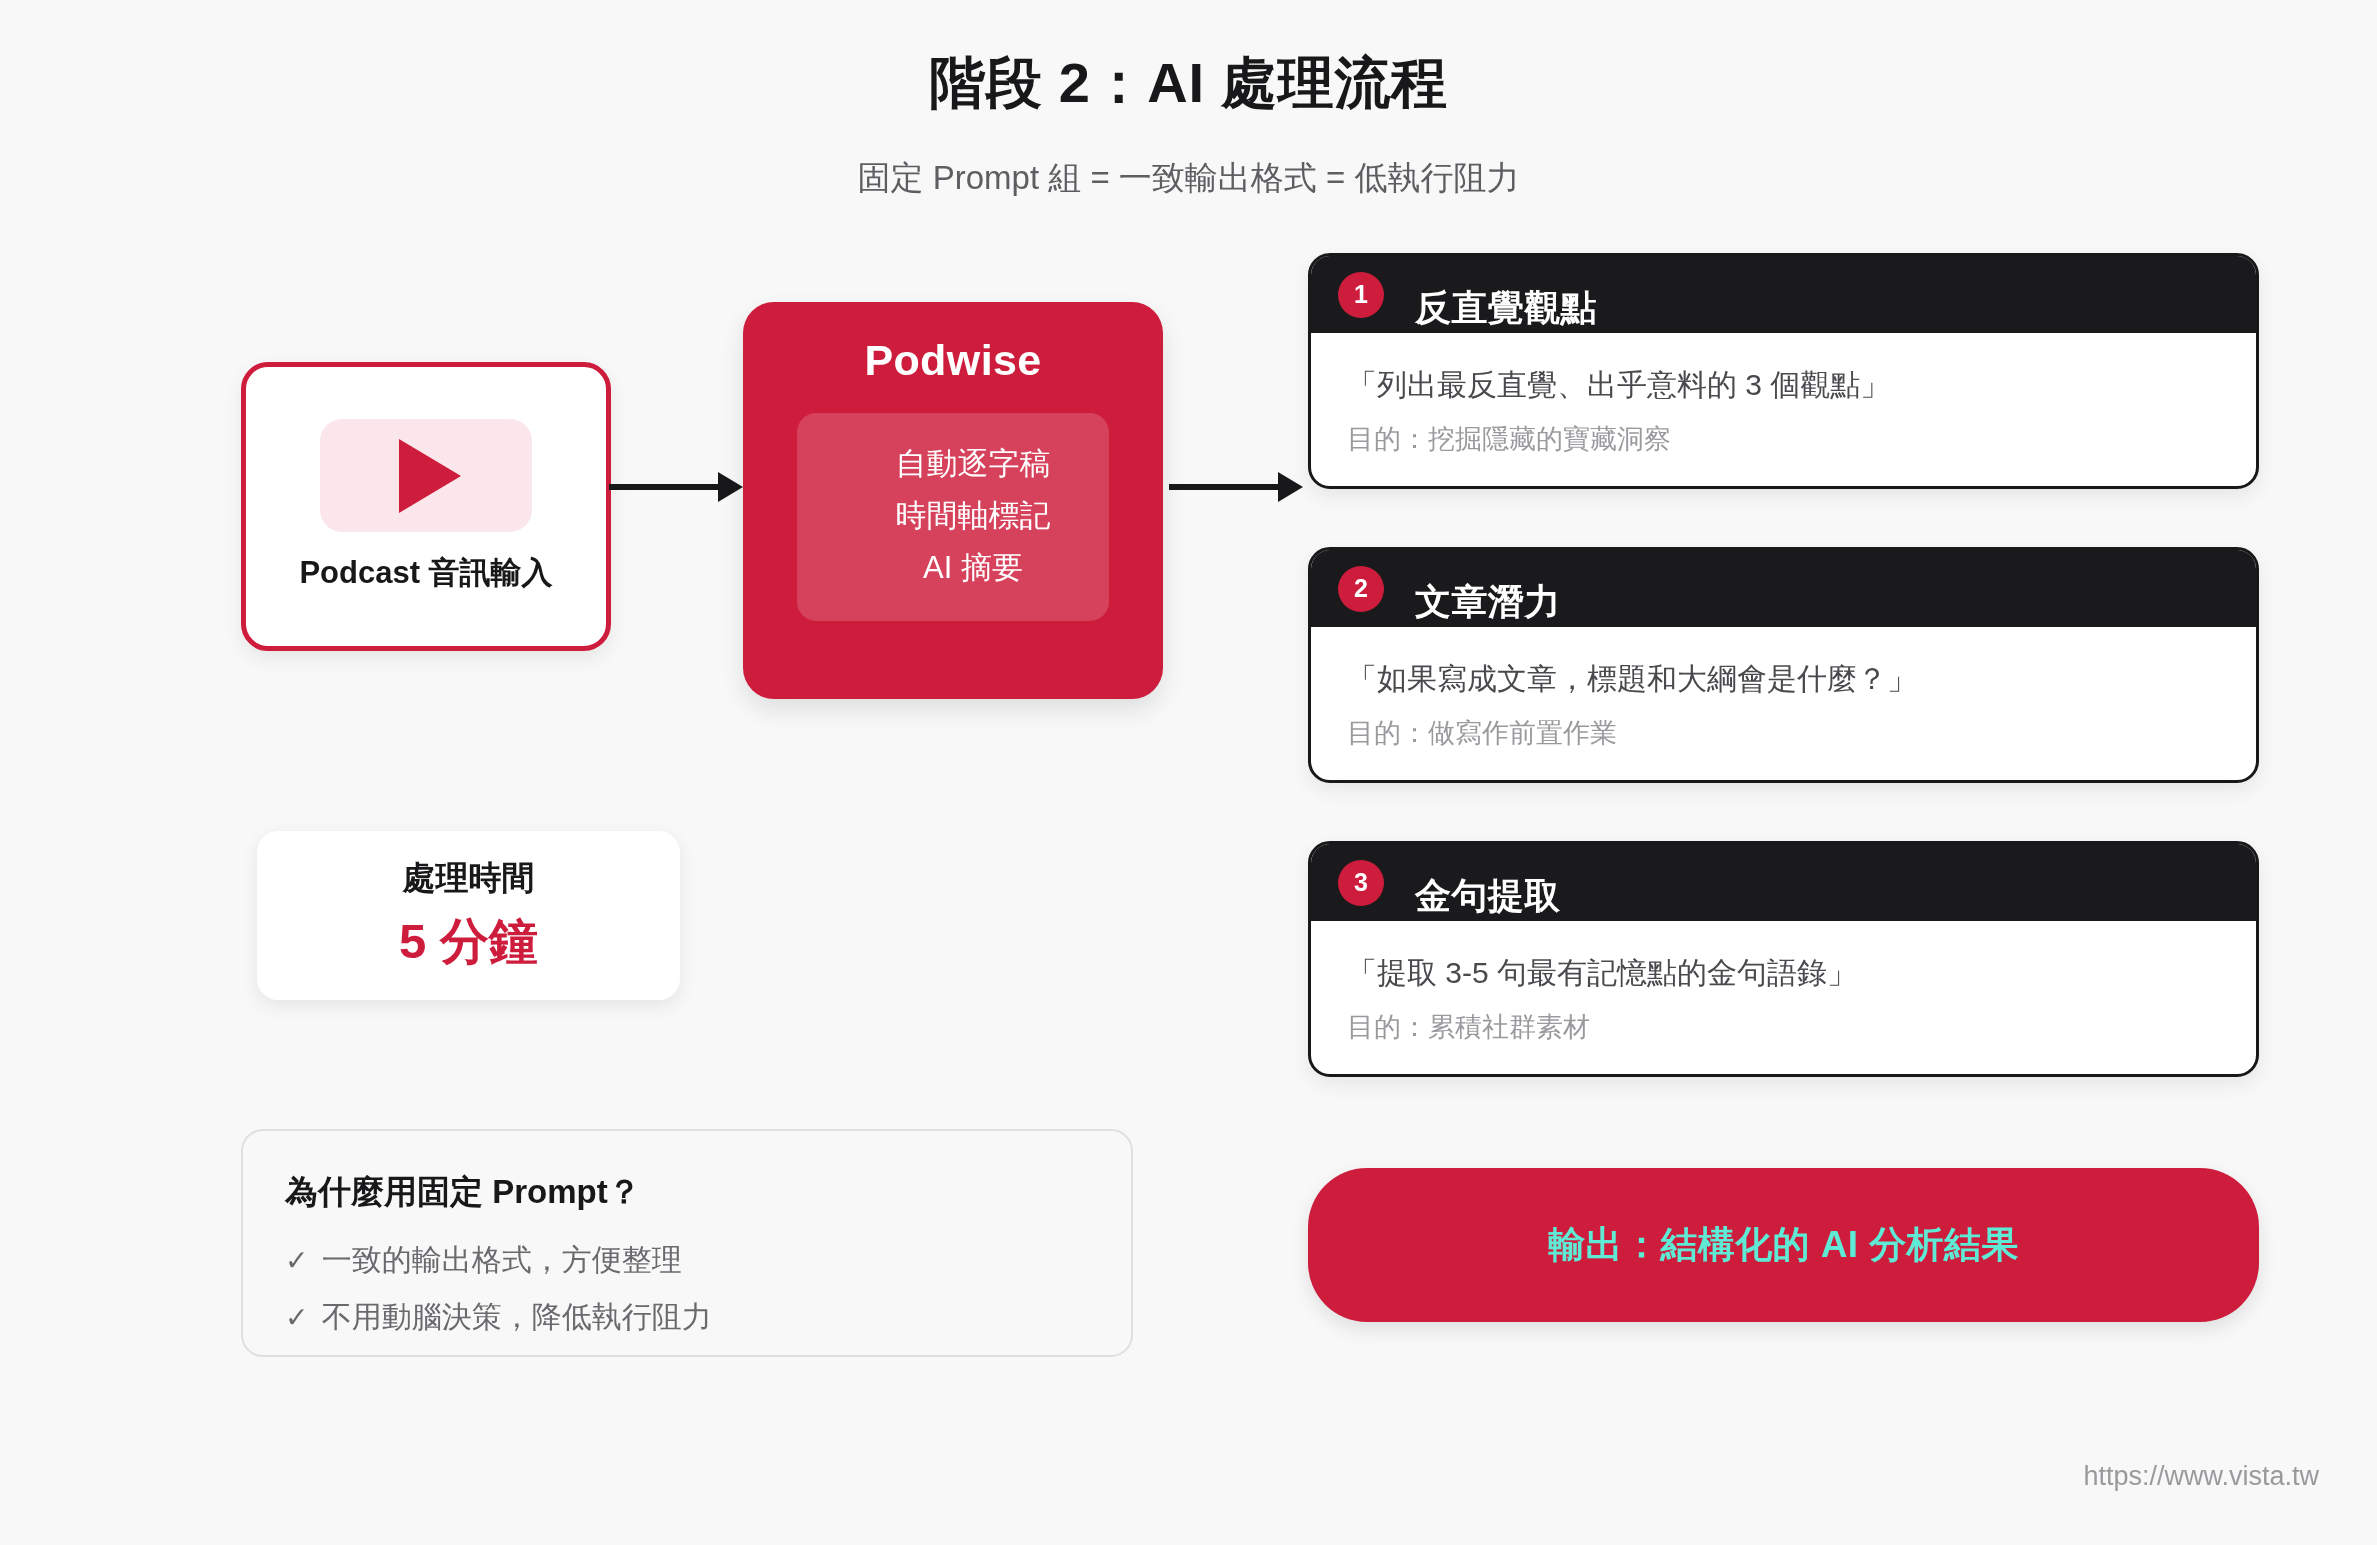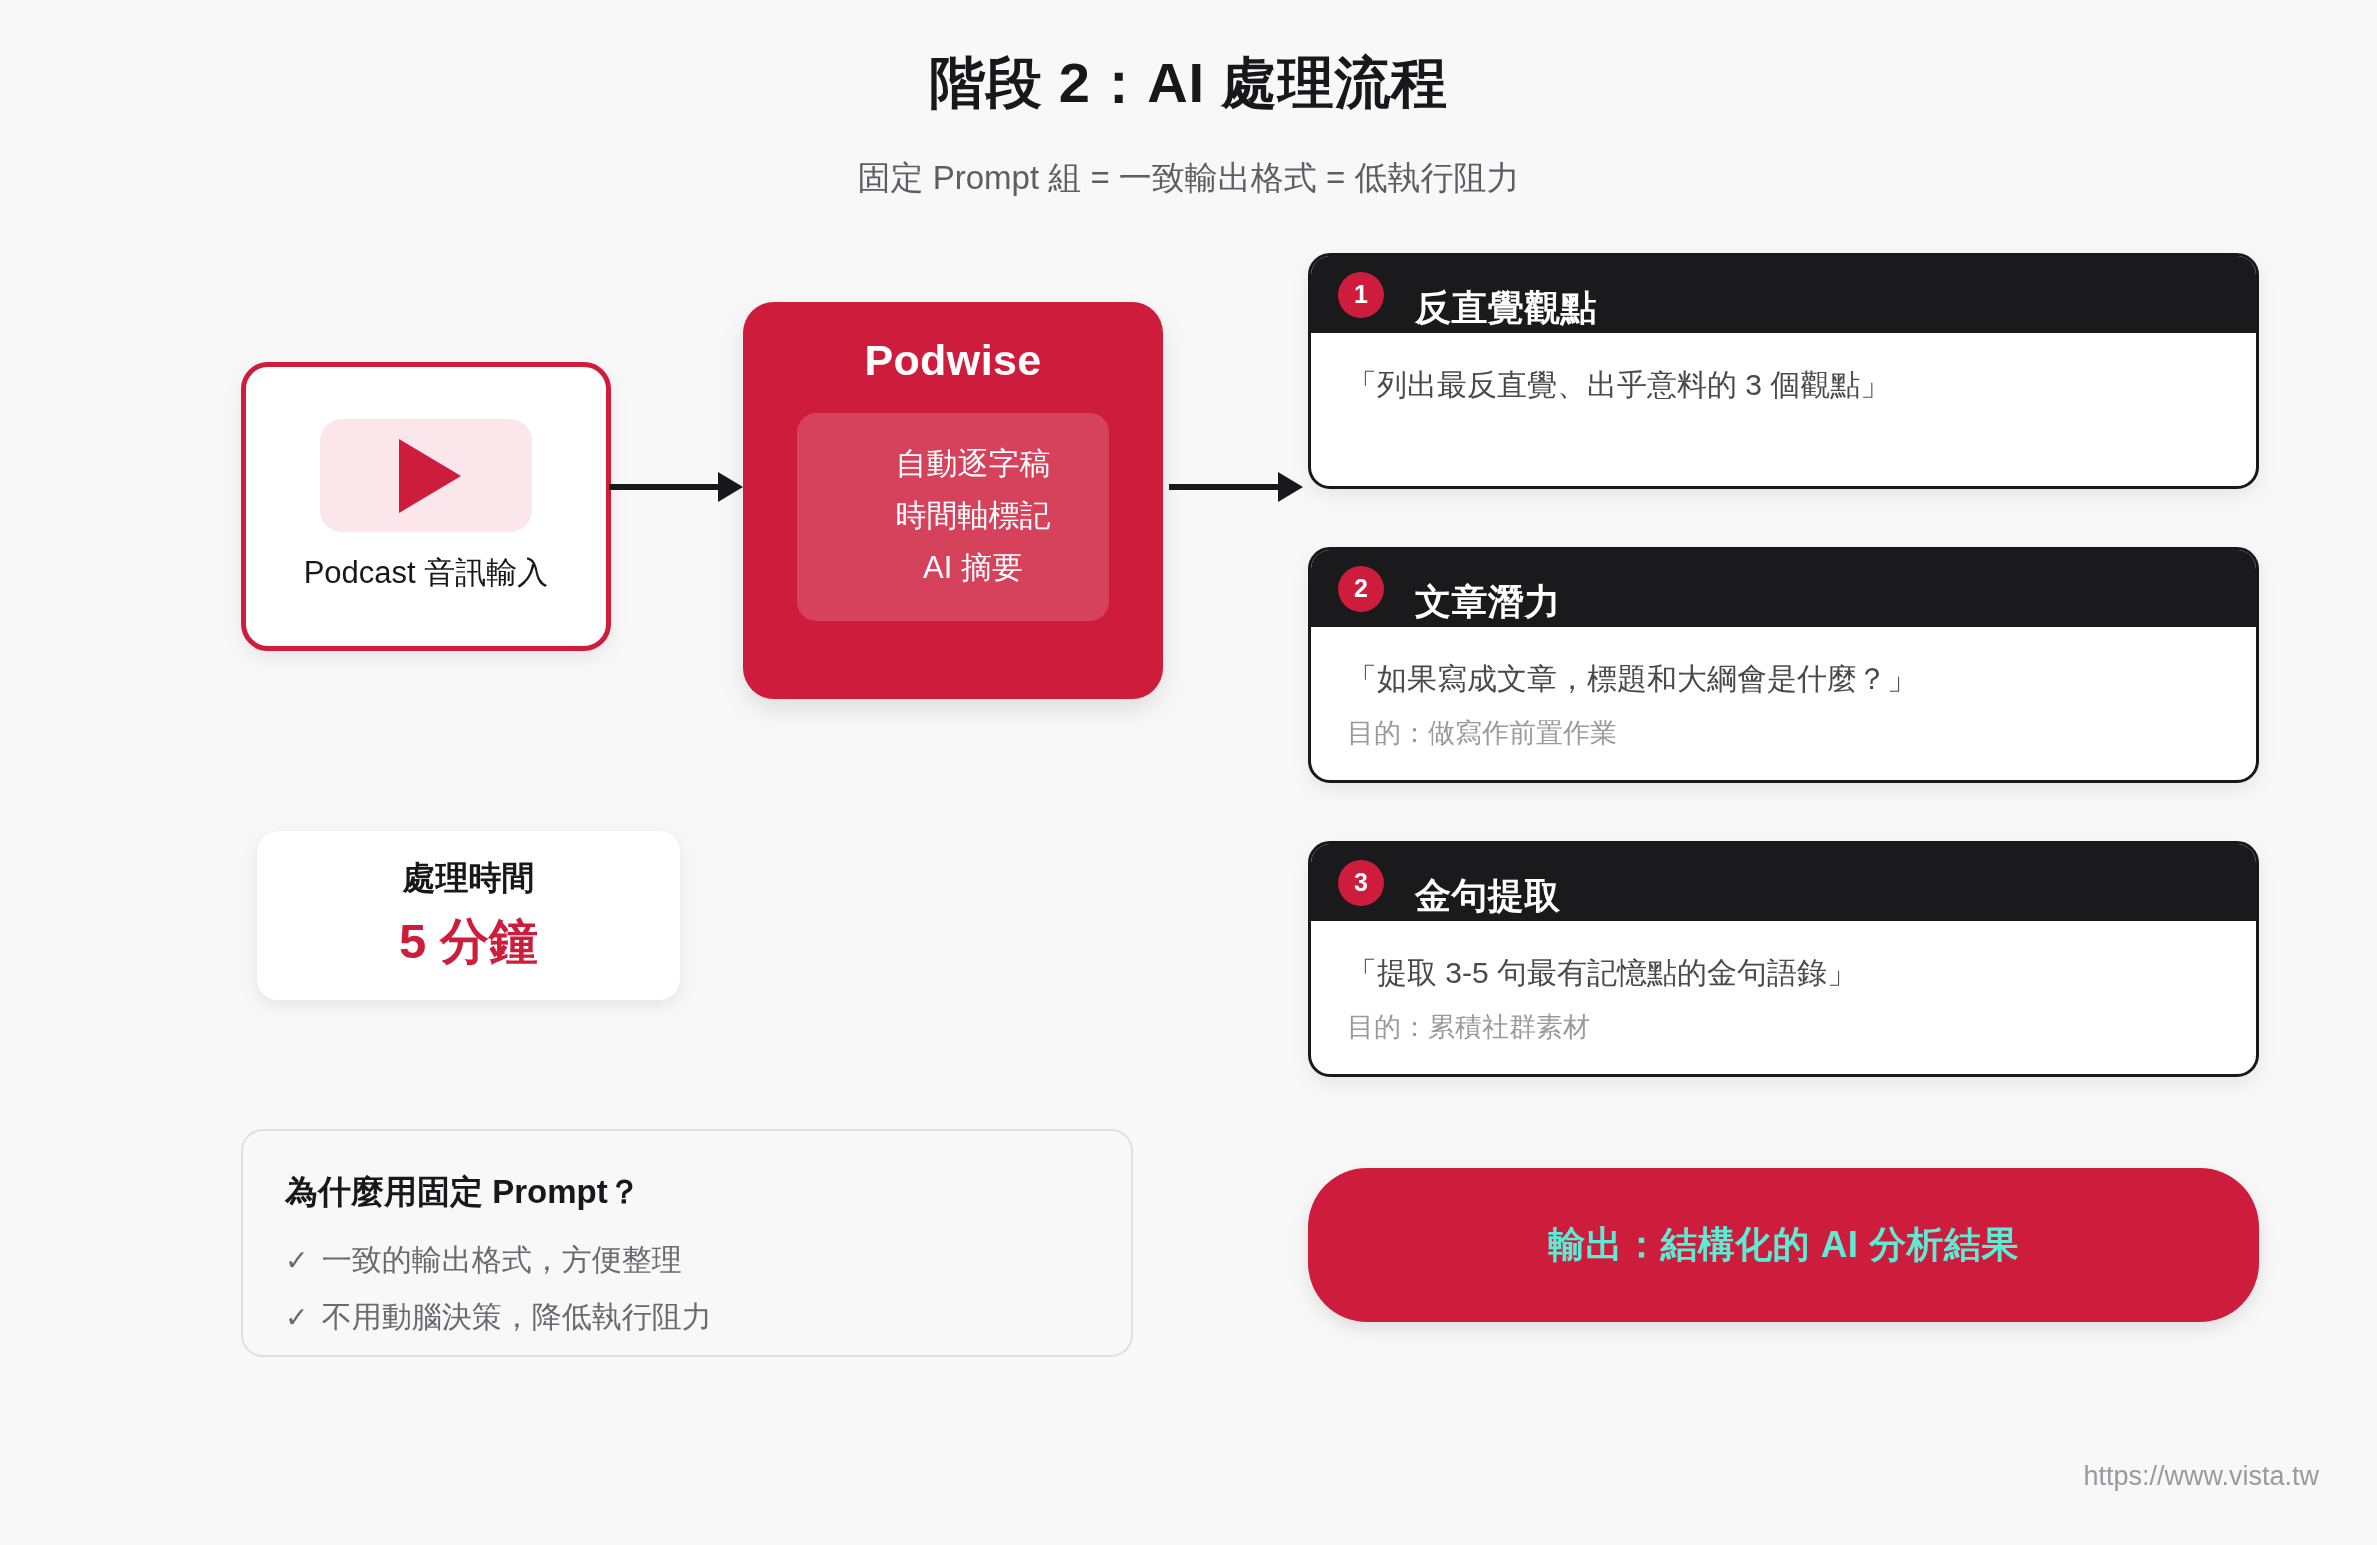--- a/index.html
+++ b/index.html
@@ -73,21 +73,21 @@
   .play-tri {
     width: 0;
     height: 0;
     border-top: 37px solid transparent;
     border-bottom: 37px solid transparent;
     border-left: 62px solid #CE1C3C;
     margin-left: 7.4px;
   }
   .input-label {
     font-size: 31px;
-    font-weight: 400;
+    font-weight: 700;
     color: #18181A;
   }
 
   
   .arrow {
     position: absolute;
     height: 16.3px;
     display: flex;
     align-items: center;
   }
@@ -339,20 +339,21 @@
     </div>
   </div>
 
   <div class="prompt-card" id="prompt-card-1">
     <div class="card-header">
       <div class="card-badge">1</div>
       <div class="card-title">反直覺觀點</div>
     </div>
     <div class="card-body">
       <div class="card-prompt">「列出最反直覺、出乎意料的 3 個觀點」</div>
+      <div class="card-purpose">目的：挖掘隱藏的寶藏洞察</div>
     </div>
   </div>
 
   <div class="prompt-card" id="prompt-card-2">
     <div class="card-header">
       <div class="card-badge">2</div>
       <div class="card-title">文章潛力</div>
     </div>
     <div class="card-body">
       <div class="card-prompt">「如果寫成文章，標題和大綱會是什麼？」</div>

